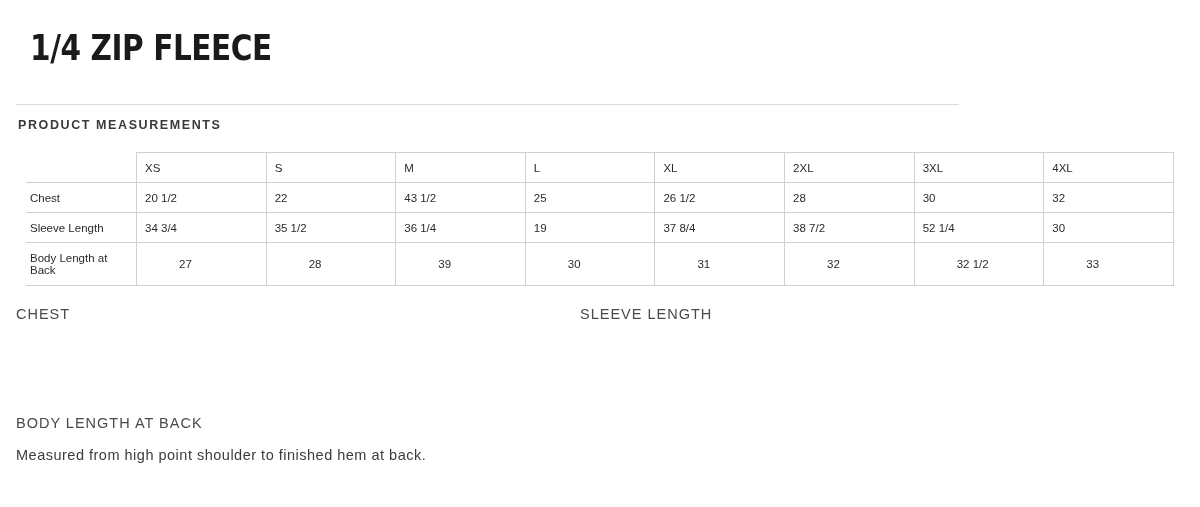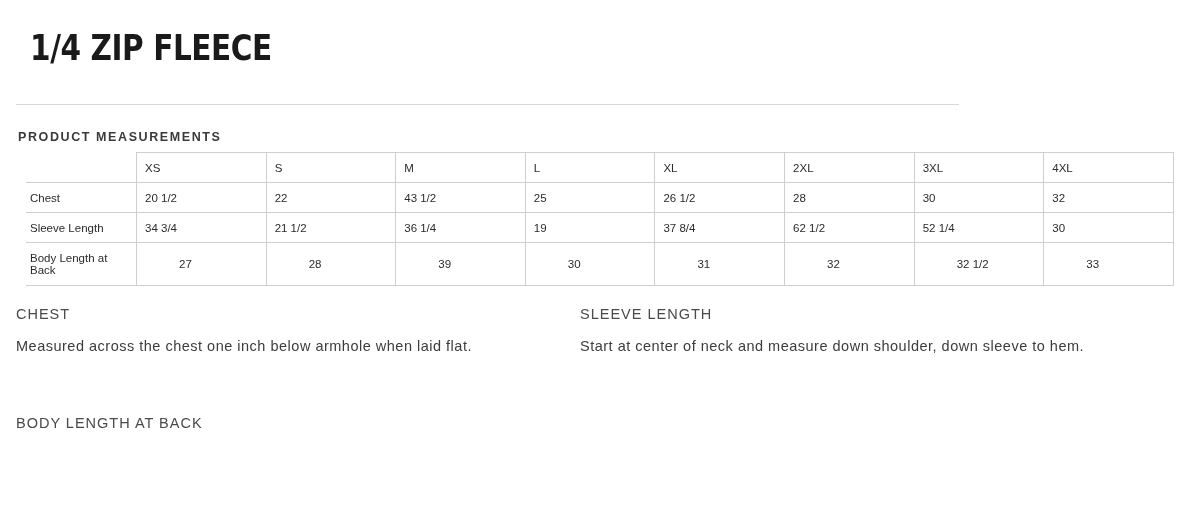--- a/index.html
+++ b/index.html
@@ -44,21 +44,20 @@
     background: #d9d9d9;
   }
   .section-label {
     position: absolute;
     left: 18px;
     top: 118px;
     font-size: 12.5px;
     font-weight: bold;
     letter-spacing: 1.6px;
     color: #3a3a3a;
-    margin-top: 12px;
   }
   table.size-table {
     position: absolute;
     left: 26px;
     top: 152px;
     width: 1148px;
     border-collapse: collapse;
     font-size: 11.5px;
     color: #2b2b2b;
   }
@@ -165,49 +164,48 @@
         <td>43 1/2</td>
         <td>25</td>
         <td>26 1/2</td>
         <td>28</td>
         <td>30</td>
         <td>32</td>
       </tr>
       <tr>
         <td class="rowhead">Sleeve Length</td>
         <td>34 3/4</td>
-        <td>21 1/2</td>
+        <td>35 1/2</td>
         <td>36 1/4</td>
         <td>19</td>
         <td>37 8/4</td>
-        <td>62 1/2</td>
+        <td>38 7/2</td>
         <td>52 1/4</td>
         <td>30</td>
       </tr>
       <tr class="tall">
         <td class="rowhead">Body Length at Back</td>
         <td>27</td>
         <td>28</td>
         <td>39</td>
         <td>30</td>
         <td>31</td>
         <td>32</td>
         <td>32 1/2</td>
         <td>33</td>
       </tr>
     </tbody>
   </table>
 
   <div class="notes">
     <div class="note note-chest">
       <span class="note-title">CHEST</span>
-      <span class="note-body">Measured across the chest one inch below armhole when laid flat.</span>
     </div>
     <div class="note note-sleeve">
       <span class="note-title">SLEEVE LENGTH</span>
-      <span class="note-body">Start at center of neck and measure down shoulder, down sleeve to hem.</span>
     </div>
     <div class="note note-body-length">
       <span class="note-title">BODY LENGTH AT BACK</span>
+      <span class="note-body">Measured from high point shoulder to finished hem at back.</span>
     </div>
   </div>
 
 </div>
 
 </body></html>

